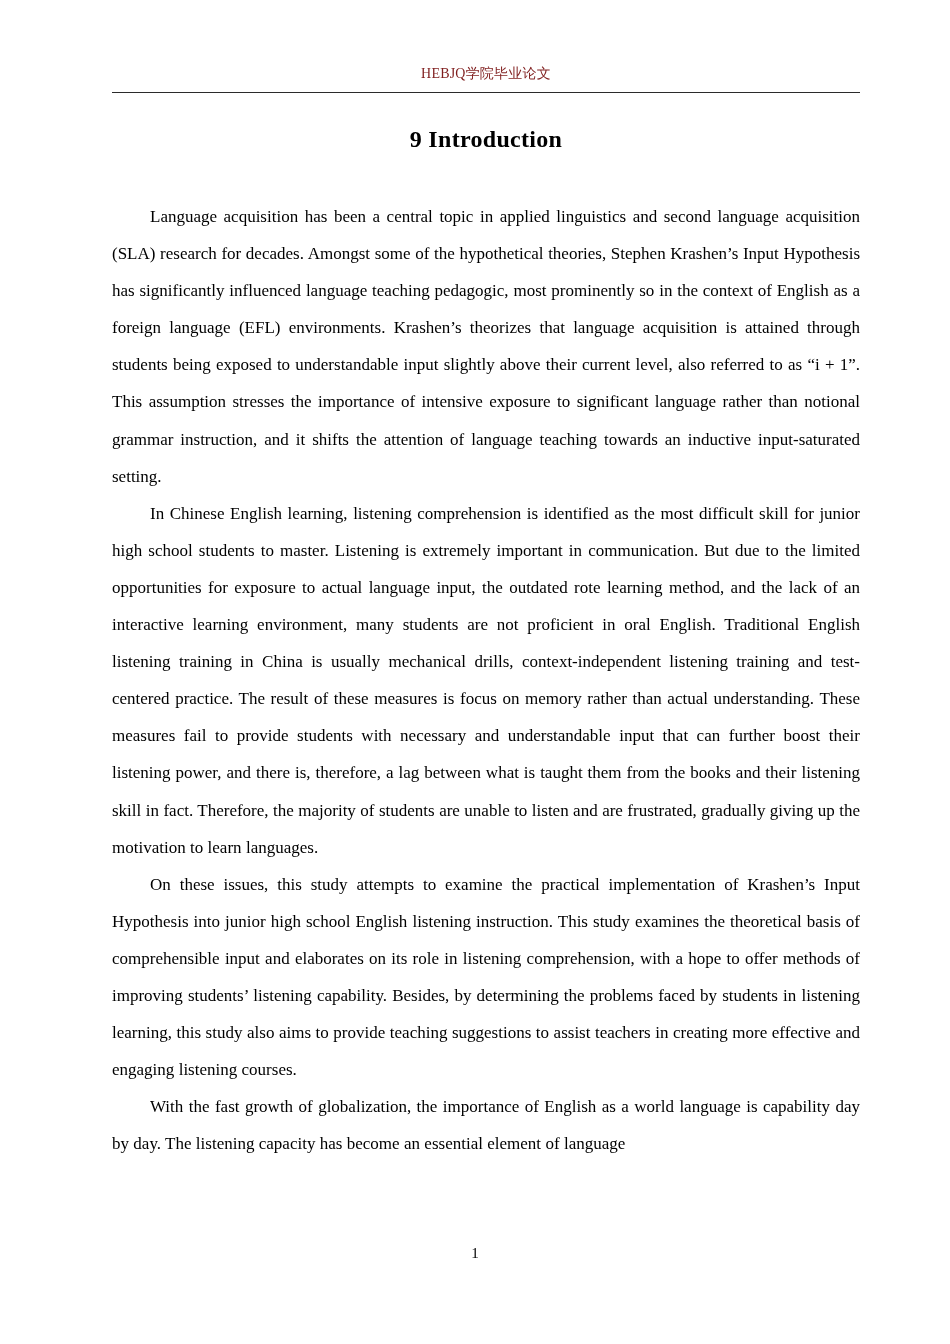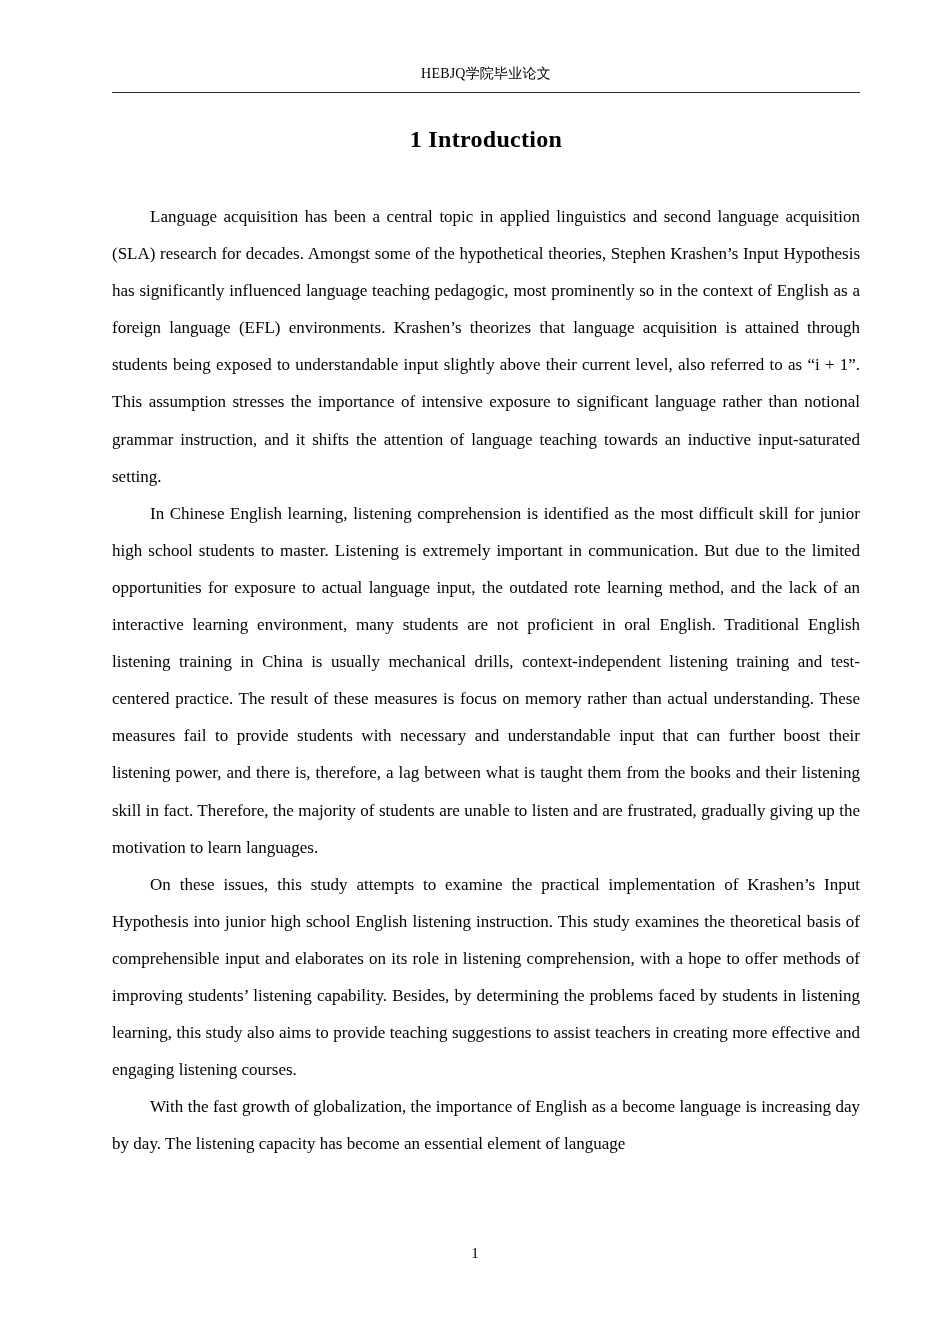--- a/index.html
+++ b/index.html
@@ -33,21 +33,21 @@
   }
   .header-text {
     position: absolute;
     left: 112px;
     top: 65px;
     width: 748px;
     text-align: center;
     font-size: 14px;
     line-height: 18px;
     letter-spacing: 0.2px;
-    color: #000000;
+    color: #7f1d1d;
     white-space: nowrap;
   }
   .header-rule {
     position: absolute;
     left: 112px;
     top: 92px;
     width: 748px;
     height: 0;
     border-top: 1.6px solid #2b2b2b;
   }
@@ -108,26 +108,26 @@
 
 <div class="page">
 
   <div class="header-zone">
     <div class="header-text">HEBJQ学院毕业论文</div>
     <div class="header-rule"></div>
   </div>
 
   <div class="content">
 
-    <h1 class="section-title">1 Introduction</h1>
+    <h1 class="section-title">9 Introduction</h1>
 
     <div class="para-stack">
       <p class="para">Language acquisition has been a central topic in applied linguistics and second language acquisition (SLA) research for decades. Amongst some of the hypothetical theories, Stephen Krashen’s Input Hypothesis has significantly influenced language teaching pedagogic, most prominently so in the context of English as a foreign language (EFL) environments. Krashen’s theorizes that language acquisition is attained through students being exposed to understandable input slightly above their current level, also referred to as “i + 1”. This assumption stresses the importance of intensive exposure to significant language rather than notional grammar instruction, and it shifts the attention of language teaching towards an inductive input-saturated setting.</p>
       <p class="para">In Chinese English learning, listening comprehension is identified as the most difficult skill for junior high school students to master. Listening is extremely important in communication. But due to the limited opportunities for exposure to actual language input, the outdated rote learning method, and the lack of an interactive learning environment, many students are not proficient in oral English. Traditional English listening training in China is usually mechanical drills, context-independent listening training and test-centered practice. The result of these measures is focus on memory rather than actual understanding. These measures fail to provide students with necessary and understandable input that can further boost their listening power, and there is, therefore, a lag between what is taught them from the books and their listening skill in fact. Therefore, the majority of students are unable to listen and are frustrated, gradually giving up the motivation to learn languages.</p>
       <p class="para">On these issues, this study attempts to examine the practical implementation of Krashen’s Input Hypothesis into junior high school English listening instruction. This study examines the theoretical basis of comprehensible input and elaborates on its role in listening comprehension, with a hope to offer methods of improving students’ listening capability. Besides, by determining the problems faced by students in listening learning, this study also aims to provide teaching suggestions to assist teachers in creating more effective and engaging listening courses.</p>
-      <p class="para">With the fast growth of globalization, the importance of English as a become language is increasing day by day. The listening capacity has become an essential element of language</p>
+      <p class="para">With the fast growth of globalization, the importance of English as a world language is capability day by day. The listening capacity has become an essential element of language</p>
     </div>
 
   </div>
 
   <div class="page-number">1</div>
 
 </div>
 
 </body></html>

